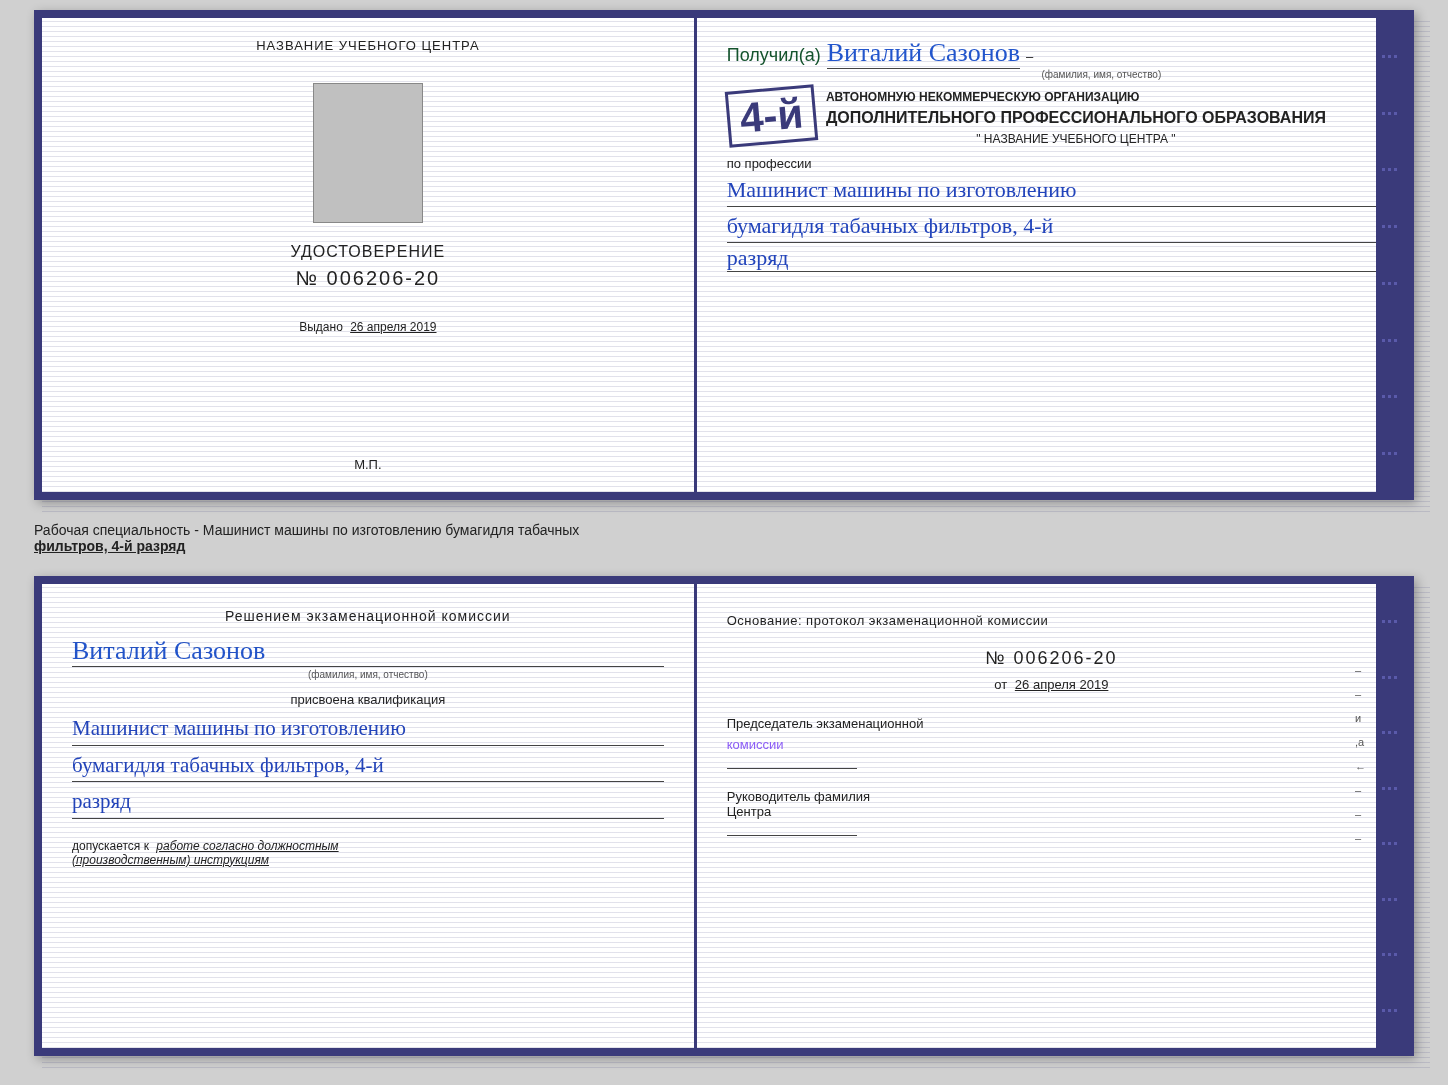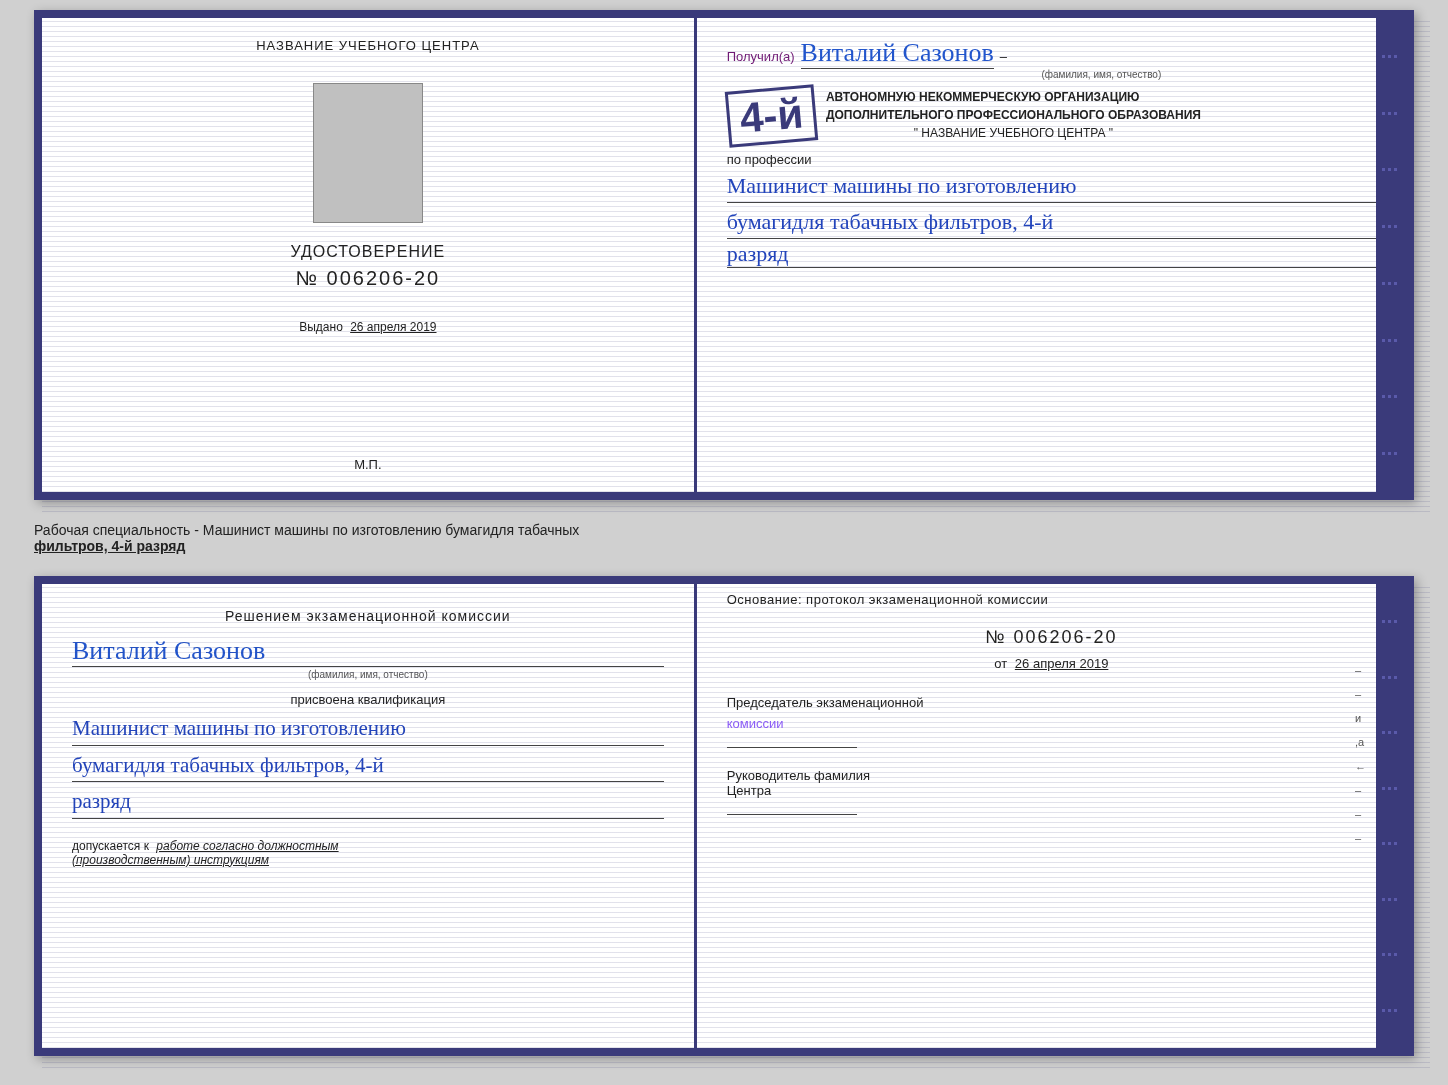--- a/index.html
+++ b/index.html
@@ -174,21 +174,21 @@
     .cert-bottom-left {
       width: 48%;
       border-right: 3px solid #3a3a7a;
       padding: 24px 30px;
       font-size: 13px;
       color: #222;
     }
 
     .cert-bottom-right {
       width: 52%;
-      padding: 8px 30px;
+      padding: 29px 30px;
       font-size: 13px;
       color: #222;
       position: relative;
     }
 
     .fio-cursive {
       font-size: 26px;
       font-family: 'Brush Script MT', cursive;
       color: #2255cc;
       border-bottom: 1px solid #444;
@@ -296,34 +296,34 @@
         <span>Выдано</span>
         <span style="text-decoration:underline;margin-left:4px;">26 апреля 2019</span>
       </div>
 
       <div class="mp-label">М.П.</div>
     </div>
 
     <div class="cert-top-right">
 
       <div style="display:flex;align-items:baseline;gap:6px;flex-wrap:wrap;">
-        <span style="font-size:13px;color:#701a75;">Получил(а)</span>
+        <span style="font-size:18px;color:#14532d;">Получил(а)</span>
         <span class="poluchil-name">Виталий Сазонов</span>
         <span style="font-size:13px;color:#222;">–</span>
       </div>
       <span class="subtitle-small" style="margin-left:100px;">(фамилия, имя, отчество)</span>
 
 
       <div style="display:flex;align-items:flex-start;gap:10px;margin:8px 0;">
         <div class="stamp-outer">
           <div style="font-size:42px;font-weight:bold;color:#3a3a7a;line-height:1;">4-й</div>
         </div>
         <div>
           <div style="font-size:12px;color:#222;font-weight:bold;text-transform:uppercase;line-height:1.5;">АВТОНОМНУЮ НЕКОММЕРЧЕСКУЮ ОРГАНИЗАЦИЮ</div>
-          <div style="font-size:12px;color:#222;font-weight:bold;text-transform:uppercase;line-height:1.5;">ДОПОЛНИТЕЛЬНОГО ПРОФЕССИОНАЛЬНОГО ОБРАЗОВАНИЯ</div>
+          <div style="font-size:16px;color:#222;font-weight:bold;text-transform:uppercase;line-height:1.5;">ДОПОЛНИТЕЛЬНОГО ПРОФЕССИОНАЛЬНОГО ОБРАЗОВАНИЯ</div>
           <div style="font-size:12px;color:#222;text-align:center;line-height:1.5;">" НАЗВАНИЕ УЧЕБНОГО ЦЕНТРА "</div>
         </div>
       </div>
 
       <div style="font-size:13px;color:#222;margin-top:8px;">по профессии</div>
       <span class="profession-cursive">Машинист машины по изготовлению</span>
       <span class="profession-cursive">бумагидля табачных фильтров, 4-й</span>
       <span class="razryad-cursive">разряд</span>
 
       <div style="position:absolute;right:10px;top:20px;display:flex;flex-direction:column;gap:8px;">

